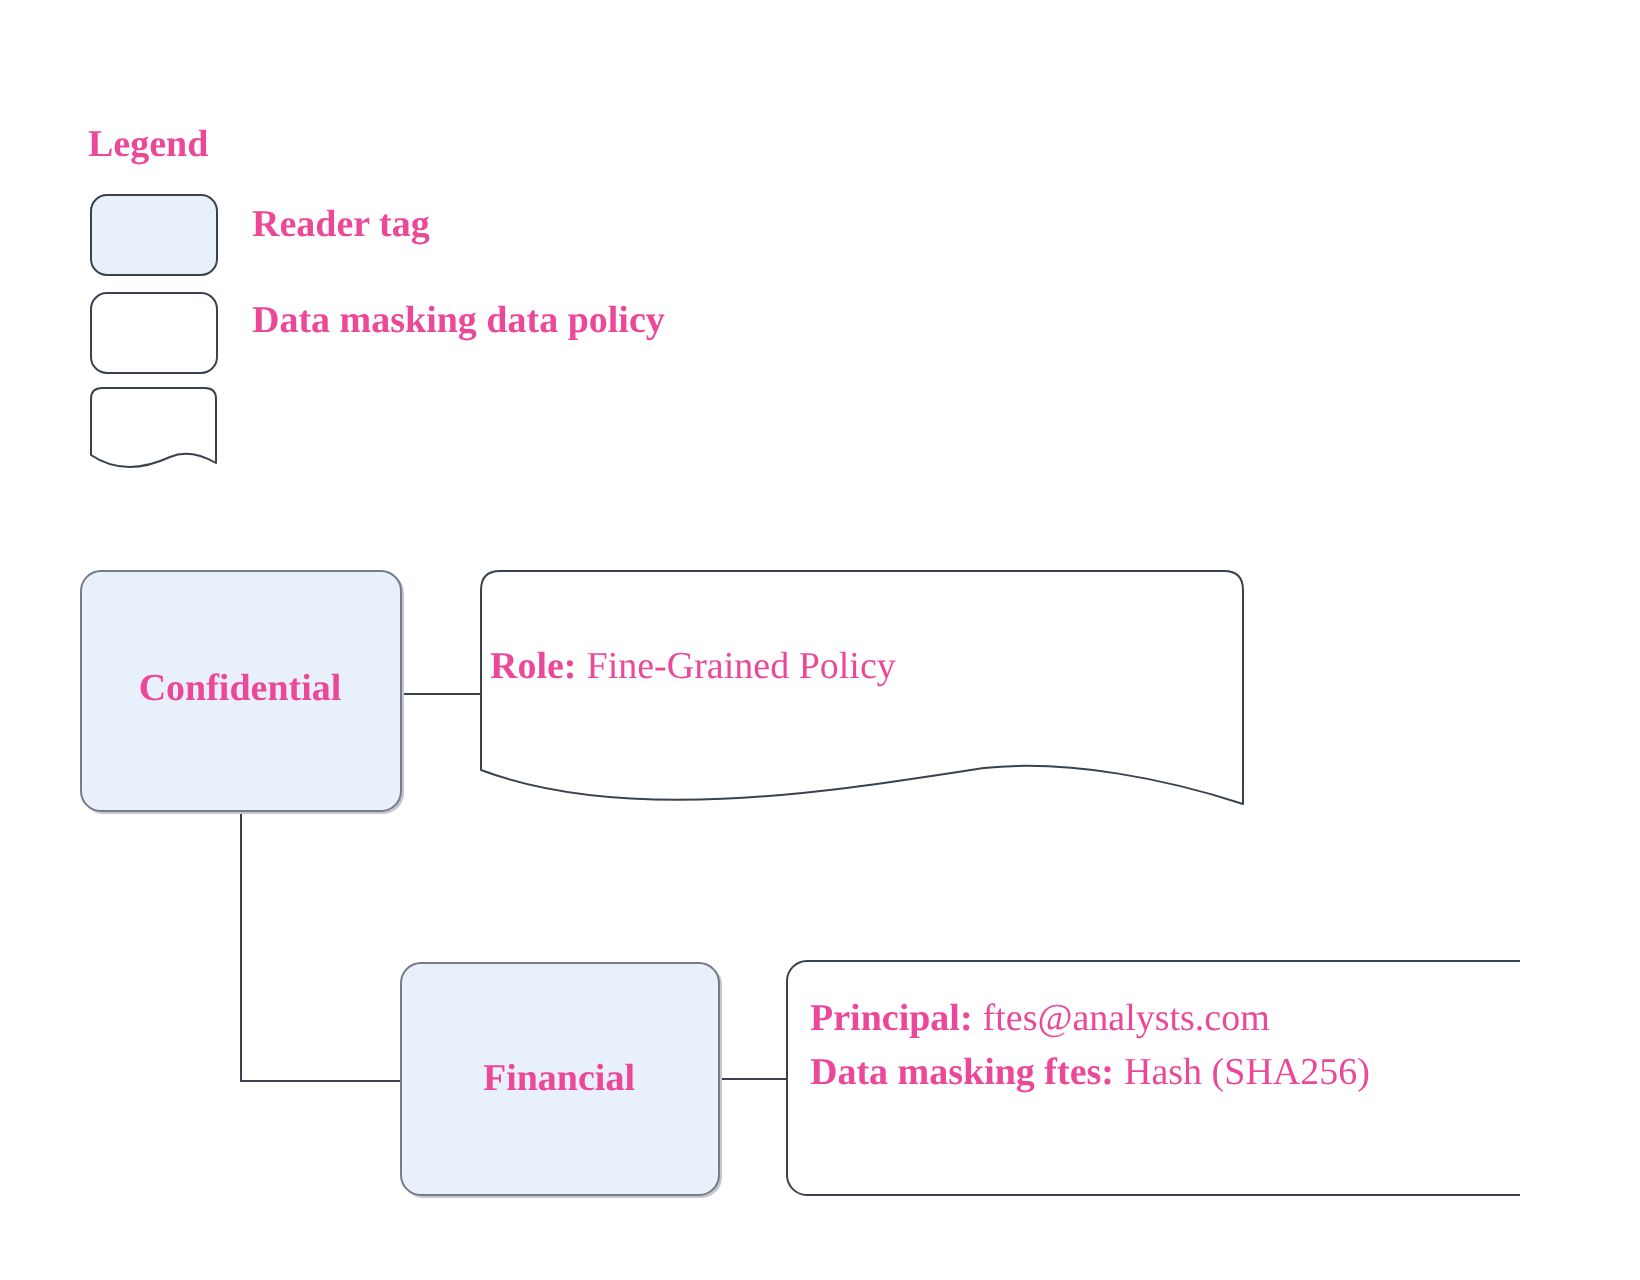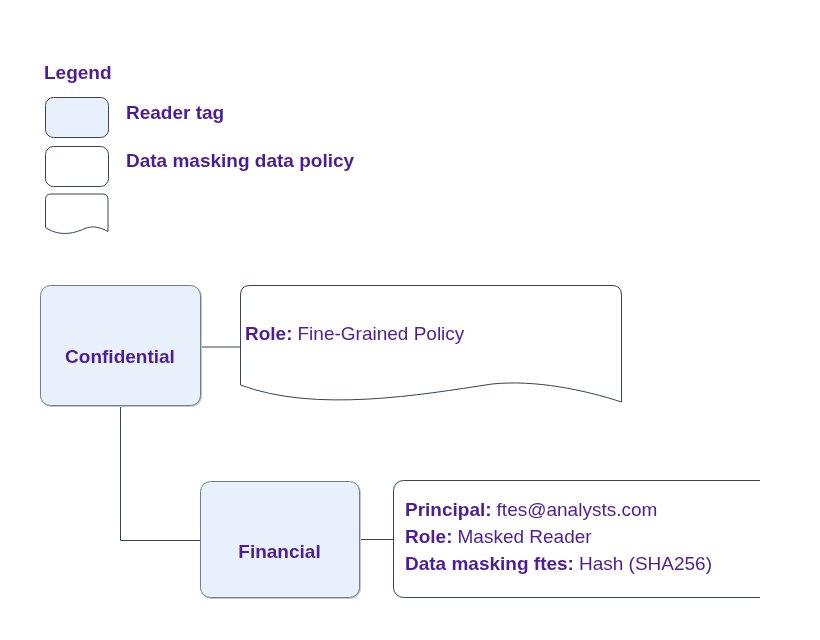--- a/index.html
+++ b/index.html
@@ -1,33 +1,33 @@
 <!DOCTYPE html>
 <html><head>
 <meta charset="utf-8">
 <style>
   html,body { margin:0; padding:0; background:#ffffff; }
   .canvas {
     position:relative; width:760px; height:640px; background:#ffffff;
-    font-family:Liberation Sans, sans-serif; color:#4c1d95; overflow:hidden;
+    font-family:Liberation Serif, serif; color:#ec4899; overflow:hidden;
   }
   svg.layer { position:absolute; left:0; top:0; width:820px; height:640px; }
   .shape { stroke-width:1; }
   .node  { stroke-width:1; filter:drop-shadow(1px 1px 0 #c3c7cd); }
   .connector { fill:none; stroke-width:1; }
 
   .txt { position:absolute; font-size:19px; font-weight:700; line-height:26px; white-space:nowrap; }
   .legend-title { left:44px; top:60px; }
   .legend-label-1 { left:126px; top:100px; }
   .legend-label-2 { left:126px; top:148px; }
   .legend-label-3 { left:126px; top:197px; }
 
   .node-label {
     position:absolute; display:flex; align-items:center; justify-content:center;
-    font-size:19px; font-weight:700; text-align:center;margin-top:12px;
+    font-size:19px; font-weight:700; text-align:center;
   }
   .node-label.confidential { left:40px; top:285px; width:160px; height:120px; }
   .node-label.financial   { left:200px; top:481px; width:159px; height:117px; }
 
   .note-text { position:absolute; font-size:19px; font-weight:400; white-space:nowrap; }
   .note-text b { font-weight:700; margin-right:5px; }
   .note-text.access { left:245px; top:320px; line-height:28px; }
   .note-text.policy { left:405px; top:496px; line-height:27px; }
 </style>
 </head>
@@ -63,17 +63,16 @@
 
   <div class="node-label confidential">Confidential</div>
   <div class="node-label financial">Financial</div>
 
   <div class="note-text access">
     <div><b>Role:</b><span>Fine-Grained Policy</span></div>
   </div>
 
   <div class="note-text policy">
     <div><b>Principal:</b><span>ftes@analysts.com</span></div>
-    <div><b>Role:</b><span>Masked Reader</span></div>
     <div><b>Data masking ftes:</b><span>Hash (SHA256)</span></div>
   </div>
 
 </div>
 
 </body></html>

